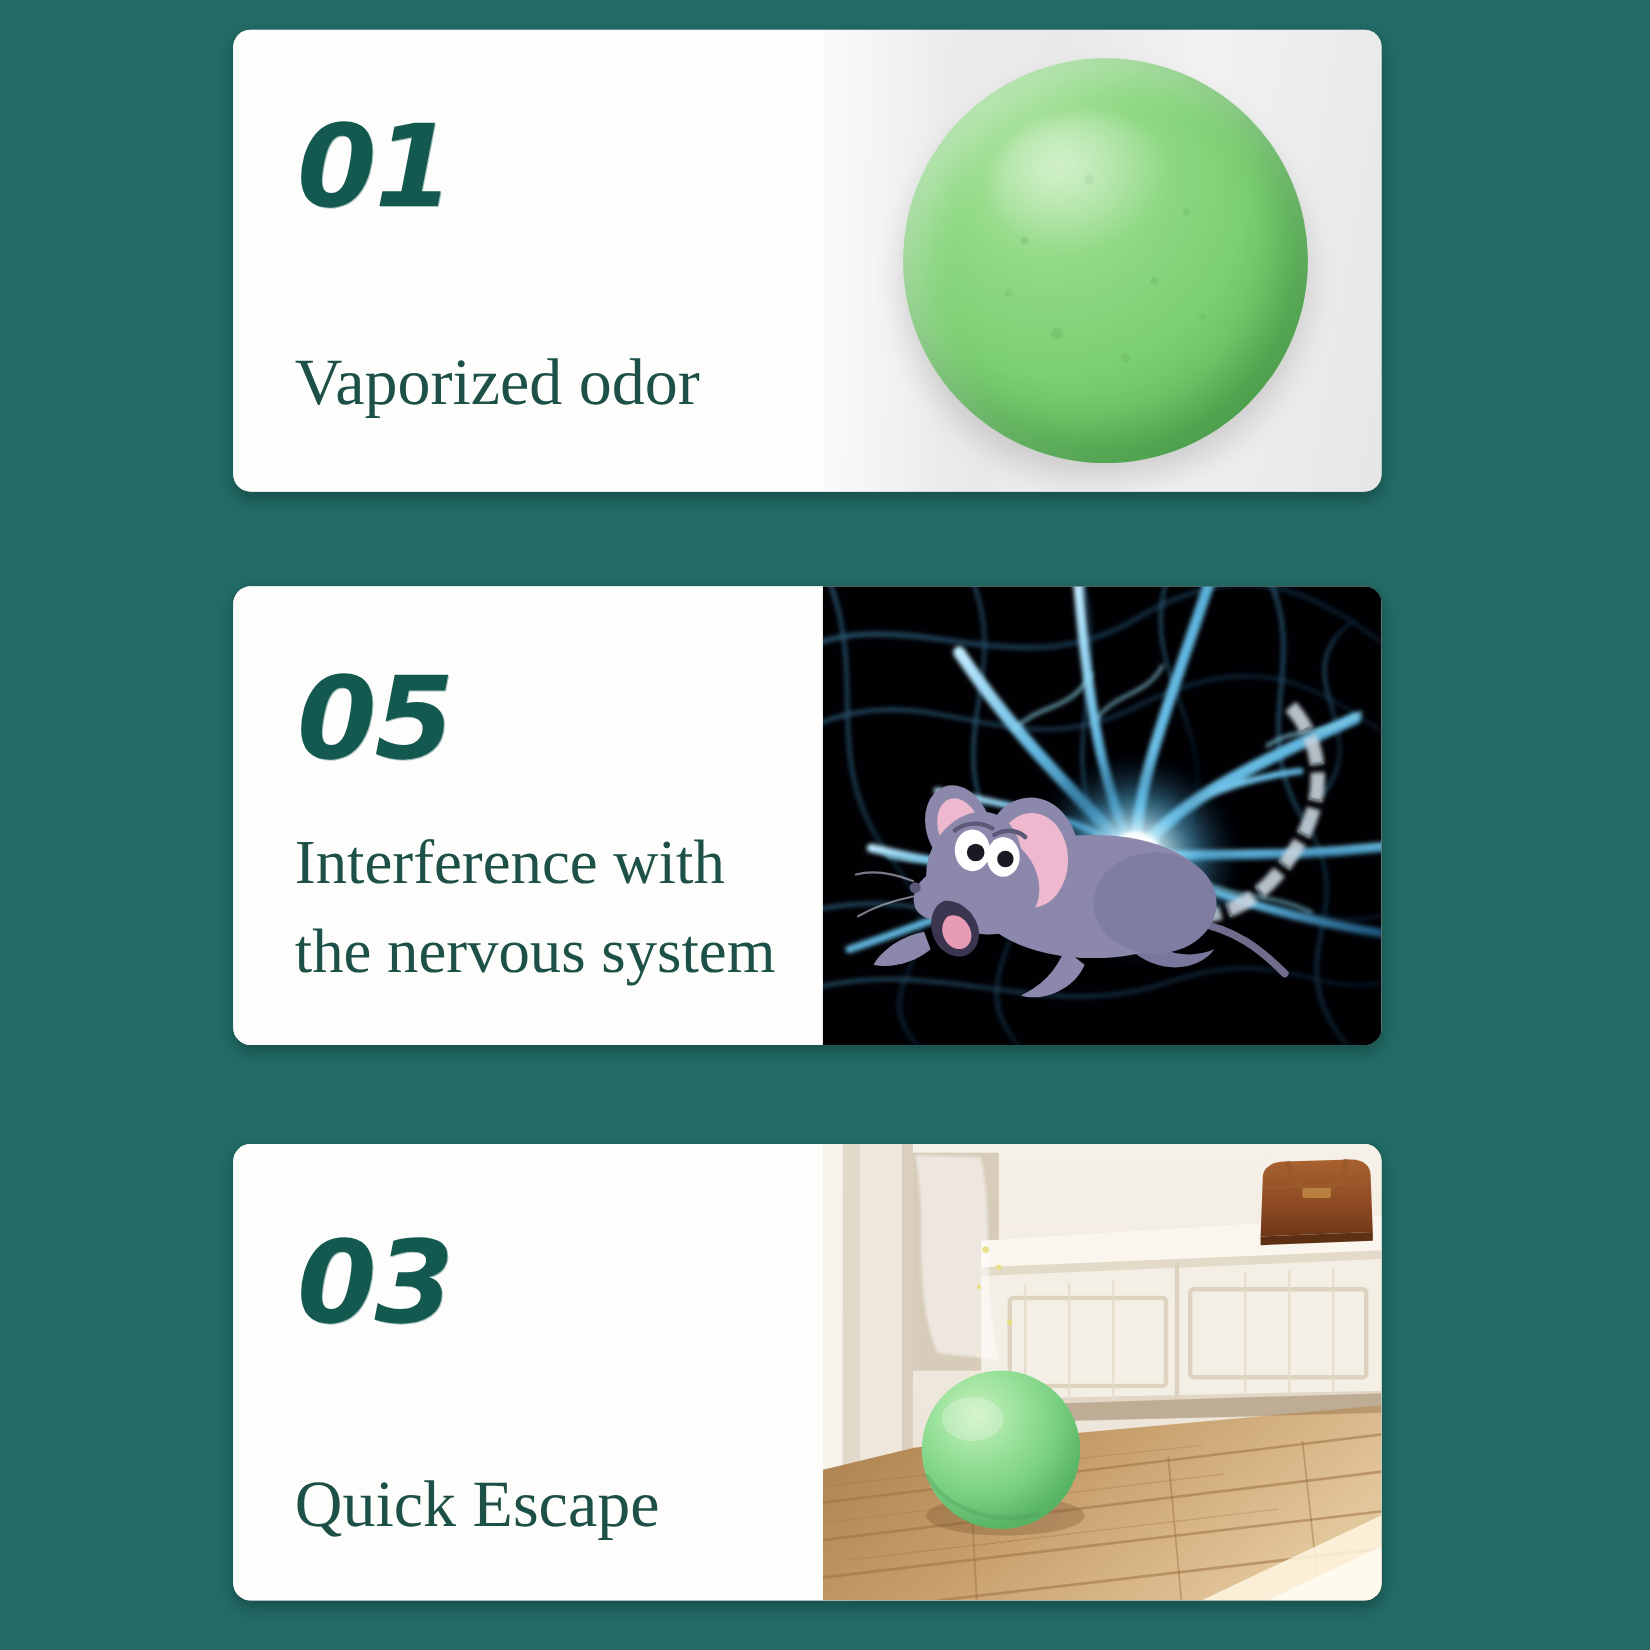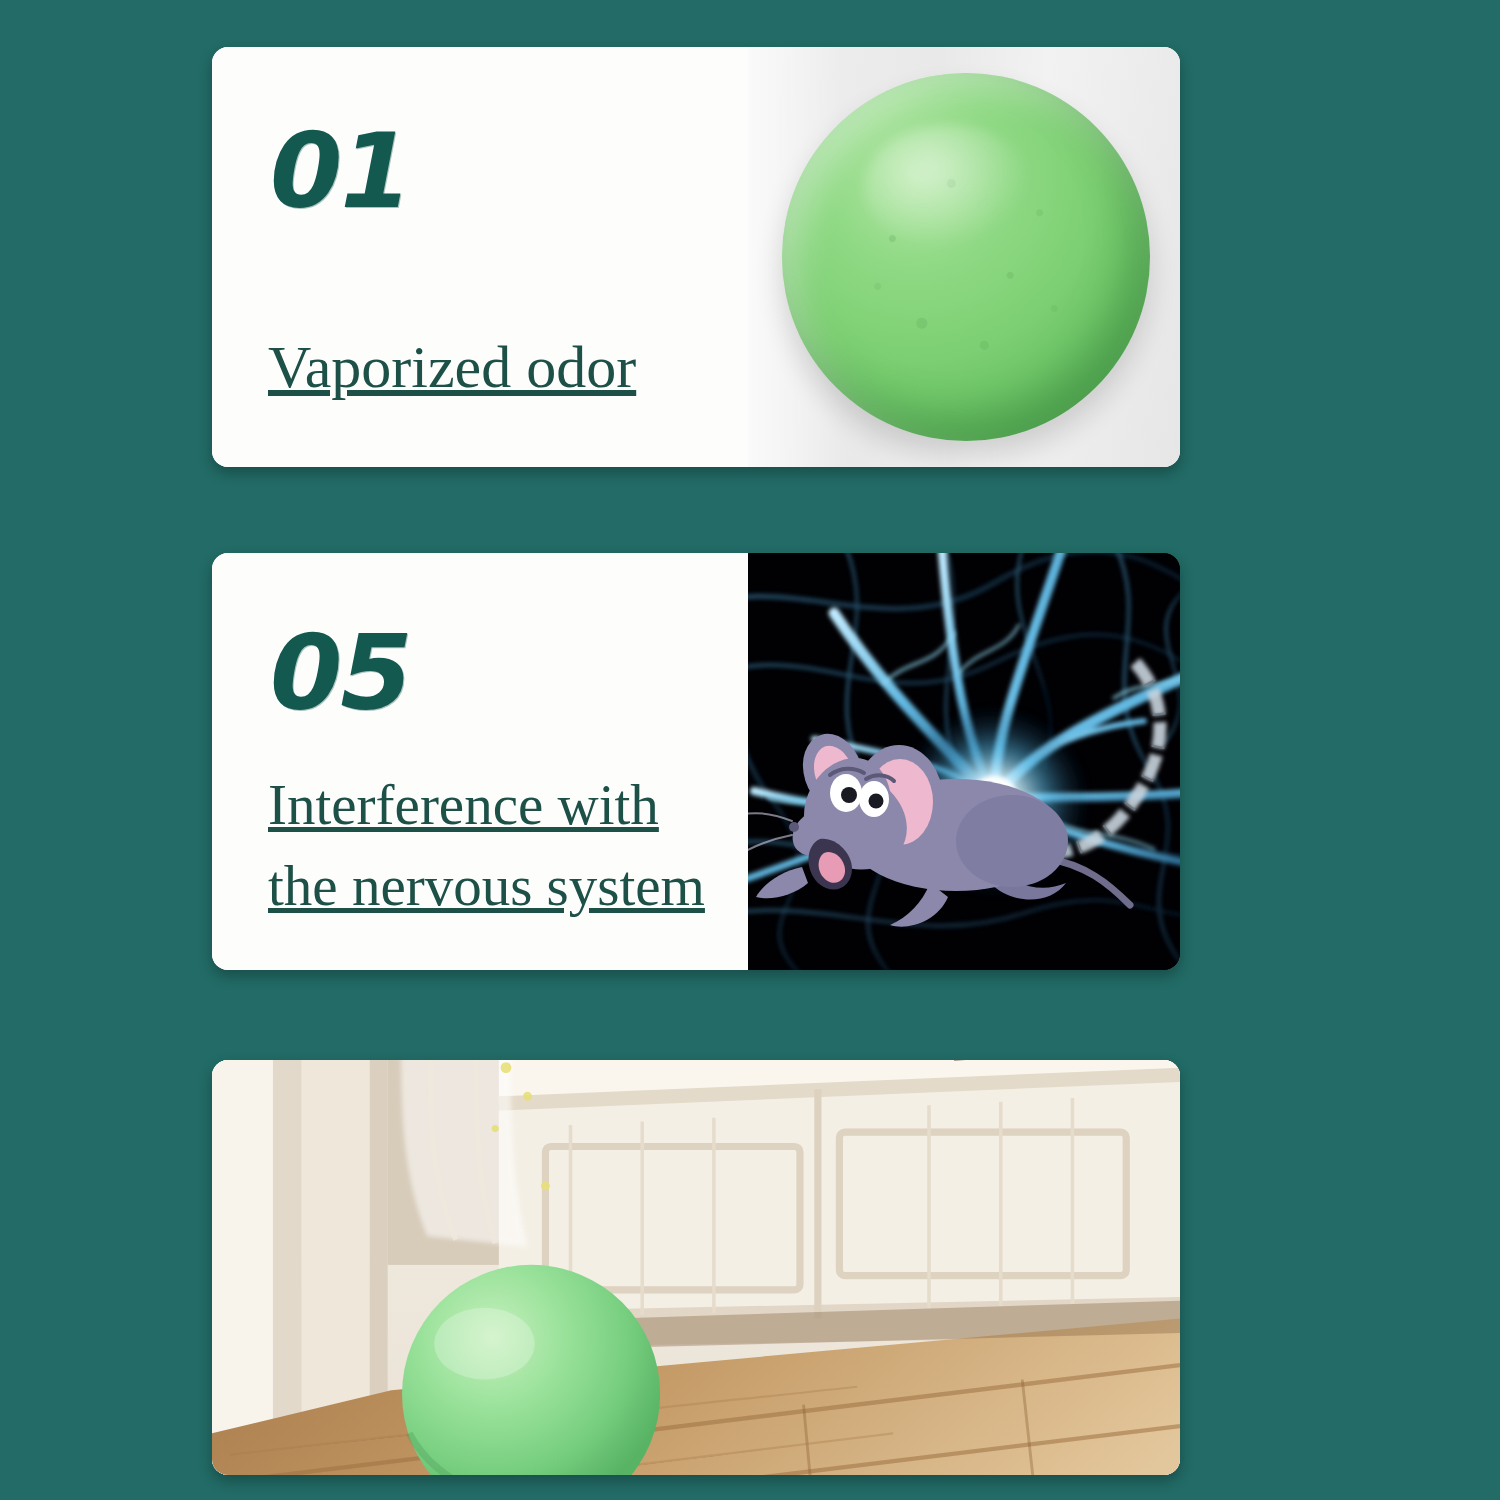--- a/index.html
+++ b/index.html
@@ -18,27 +18,26 @@
   .board {
     position: absolute;
     inset: 0;
     background: #226b66;
   }
 
   
   .card {
     position: absolute;
     left: 212px;
-    width: 968px;
+    width: 1044px;
     border-radius: 16px;
     overflow: hidden;
     display: flex;
     box-shadow: 0 6px 14px rgba(0,0,0,0.28);
     background: #ffffff;
-    margin-top: 20px;
   }
   .card.c1 { top: 27px;   height: 420px; }
   .card.c2 { top: 533px;  height: 417px; }
   .card.c3 { top: 1040px; height: 415px; }
 
   .card-text {
     width: 536px;
     flex: 0 0 536px;
     background: #fdfdfb;
     position: relative;
@@ -67,21 +66,20 @@
 
   .label {
     position: absolute;
     left: 56px;
     right: 30px;
     font-family: "Liberation Serif", serif;
     font-size: 58px;
     line-height: 1.42;
     color: #1d5148;
     white-space: pre-line;
-    text-decoration: underline;
   }
   .c1 .label { top: 278px; font-size: 60px; }
   .c2 .label { top: 212px; font-size: 57px; }
   .c3 .label { top: 285px; font-size: 60px; }
 
   
   .media-ball-studio {
     position: absolute;
     inset: 0;
     background:
@@ -288,20 +286,24 @@
               <path d="M98 268 C 78 260, 62 258, 46 262"></path>
               <path d="M98 282 C 78 286, 62 292, 48 300"></path>
             </g>
           </g>
         </svg>
       </div>
     </div>
   </div>
 
   <div class="card c3">
+    <div class="card-text">
+      <div class="num">03</div>
+      <div class="label">Quick Escape</div>
+    </div>
     <div class="card-media">
       <div class="media-room">
         <svg viewBox="0 0 540 415" preserveAspectRatio="xMidYMid slice">
           <defs>
             <linearGradient id="wallG" x1="0" y1="0" x2="0" y2="1">
               <stop offset="0%" stop-color="#f6f1e8"></stop>
               <stop offset="100%" stop-color="#e7ded1"></stop>
             </linearGradient>
             <linearGradient id="floorG" x1="0" y1="0" x2="1" y2="1">
               <stop offset="0%" stop-color="#b98c57"></stop>

